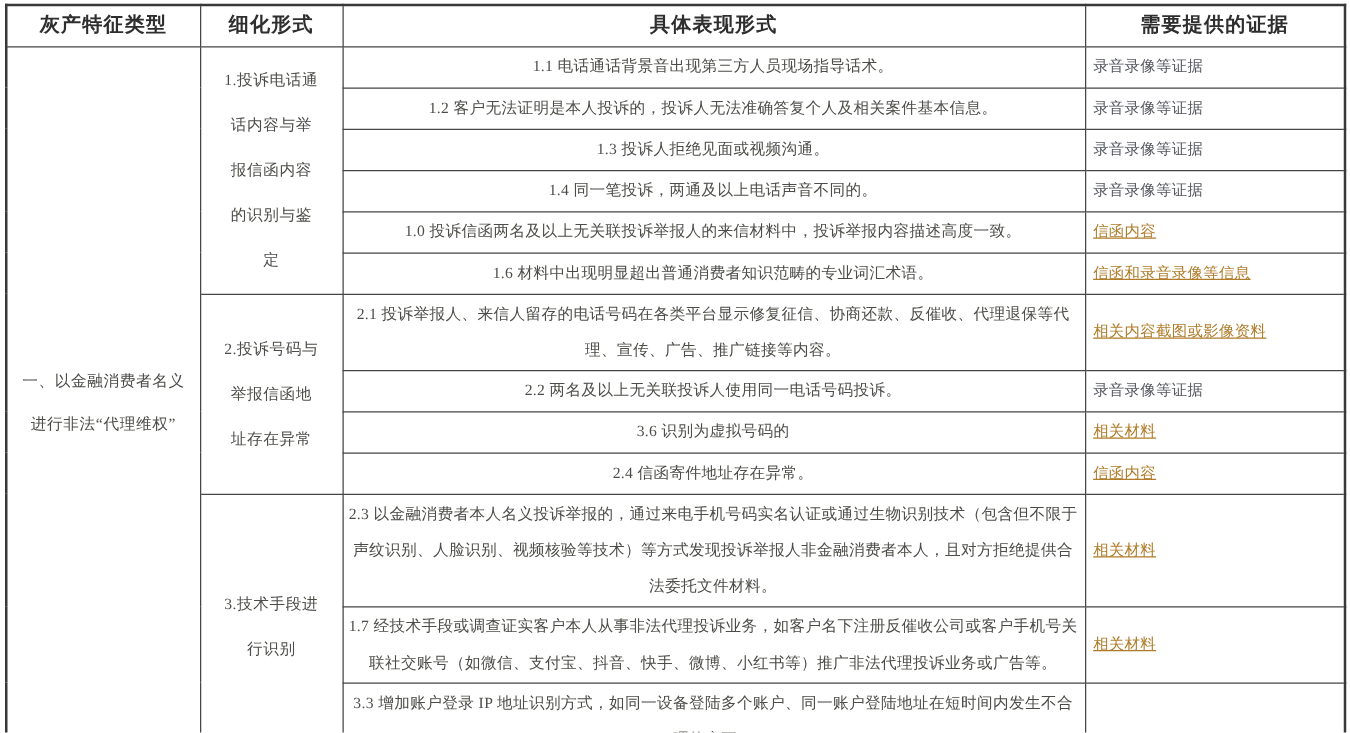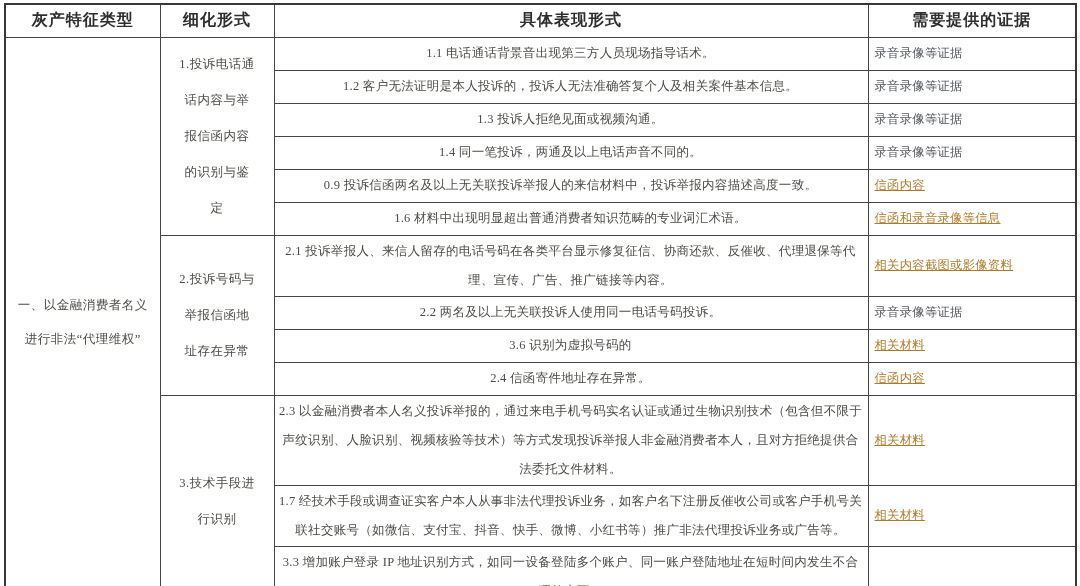--- a/index.html
+++ b/index.html
@@ -84,21 +84,21 @@
       </tr>
       <tr>
         <td class="detail-cell">1.3 投诉人拒绝见面或视频沟通。</td>
         <td class="evidence-cell ev-gray">录音录像等证据</td>
       </tr>
       <tr>
         <td class="detail-cell">1.4 同一笔投诉，两通及以上电话声音不同的。</td>
         <td class="evidence-cell ev-gray">录音录像等证据</td>
       </tr>
       <tr>
-        <td class="detail-cell">0.9 投诉信函两名及以上无关联投诉举报人的来信材料中，投诉举报内容描述高度一致。</td>
+        <td class="detail-cell">1.0 投诉信函两名及以上无关联投诉举报人的来信材料中，投诉举报内容描述高度一致。</td>
         <td class="evidence-cell ev-orange">信函内容</td>
       </tr>
       <tr>
         <td class="detail-cell">1.6 材料中出现明显超出普通消费者知识范畴的专业词汇术语。</td>
         <td class="evidence-cell ev-orange">信函和录音录像等信息</td>
       </tr>
       <tr>
         <td class="form-cell" rowspan="4">2.投诉号码与举报信函地址存在异常</td>
         <td class="detail-cell">2.1 投诉举报人、来信人留存的电话号码在各类平台显示修复征信、协商还款、反催收、代理退保等代理、宣传、广告、推广链接等内容。</td>
         <td class="evidence-cell ev-orange">相关内容截图或影像资料</td>

